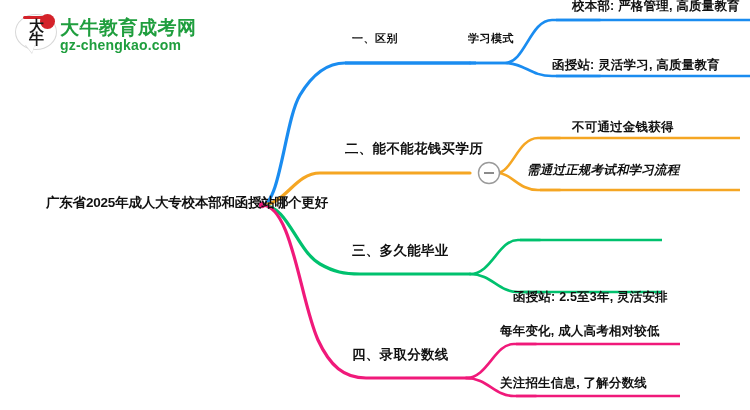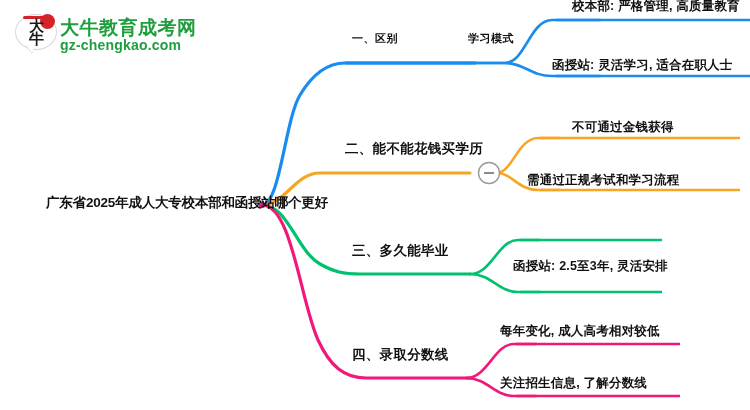--- a/index.html
+++ b/index.html
@@ -180,26 +180,26 @@
     <line x1="516" y1="396" x2="680" y2="396" stroke="#f0197a" stroke-width="2.6"></line>
 
     <circle cx="262" cy="205" r="3.2" fill="#f0197a"></circle>
   </svg>
 
   <div class="node node-root">广东省2025年成人大专校本部和函授站哪个更好</div>
 
   <div class="node node-b1" style="left:352px; top:32px;">一、区别</div>
   <div class="node node-b1" style="left:468px; top:32px;">学习模式</div>
   <div class="node node-leaf" style="left:572px; top:0;">校本部: 严格管理, 高质量教育</div>
-  <div class="node node-leaf" style="left:552px; top:59px;">函授站: 灵活学习, 适合在职人士</div>
+  <div class="node node-leaf" style="left:552px; top:59px;">函授站: 灵活学习, 高质量教育</div>
 
   <div class="node node-b2" style="left:345px; top:142px;">二、能不能花钱买学历</div>
   <div class="node node-leaf" style="left:527px; top:121px;margin-left:45px;">不可通过金钱获得</div>
-  <div class="node node-leaf" style="left:527px; top:174px;">需通过正规考试和学习流程</div>
+  <div class="node node-leaf" style="left:527px; top:164px;font-style:italic;">需通过正规考试和学习流程</div>
 
   <div class="node node-b2" style="left:352px; top:244px;">三、多久能毕业</div>
-  <div class="node node-leaf" style="left:505px; top:260px;padding-left:8px;">函授站: 2.5至3年, 灵活安排</div>
+  <div class="node node-leaf" style="left:505px; top:291px;padding-left:8px;">函授站: 2.5至3年, 灵活安排</div>
 
   <div class="node node-b2" style="left:352px; top:348px;text-align:right;">四、录取分数线</div>
   <div class="node node-leaf" style="left:500px; top:377px;">关注招生信息, 了解分数线</div>
   <div class="node node-leaf" style="left:500px; top:325px;">每年变化, 成人高考相对较低</div>
 
 </div>
 
 </body></html>

